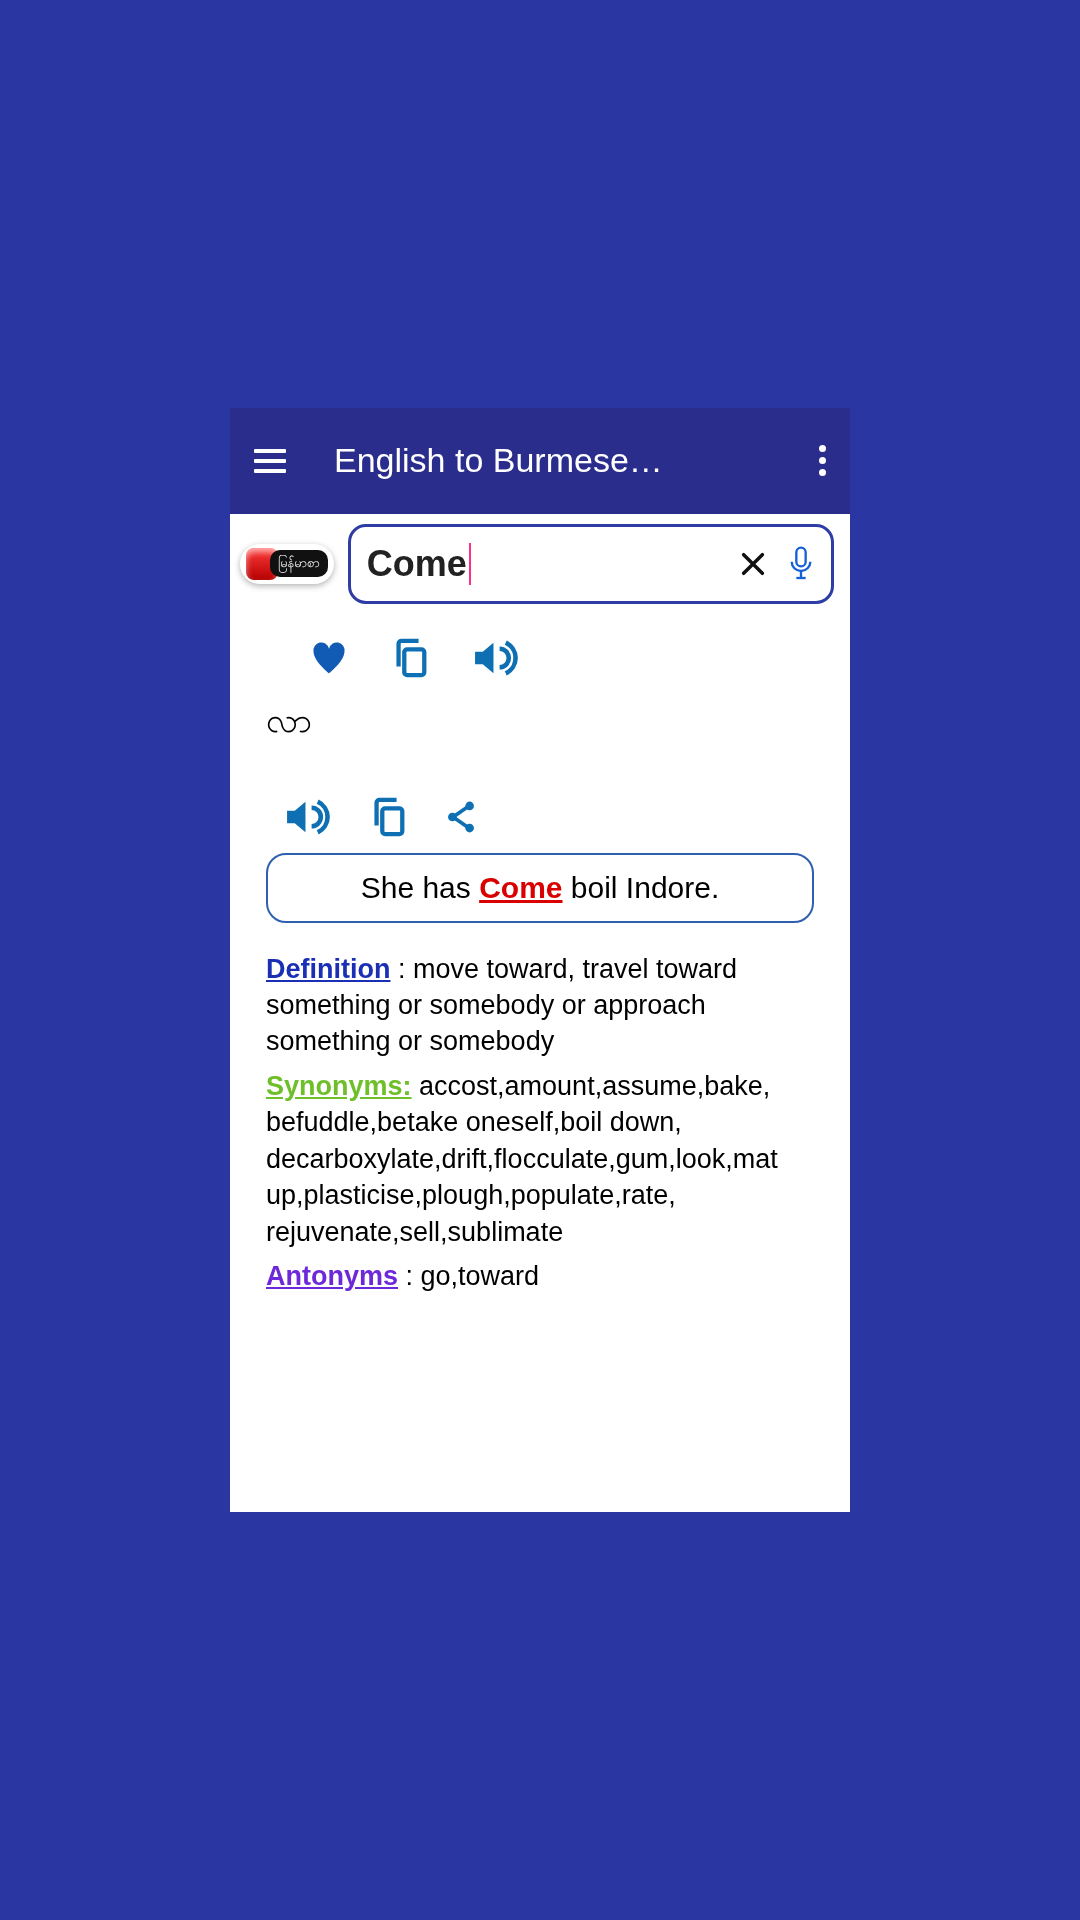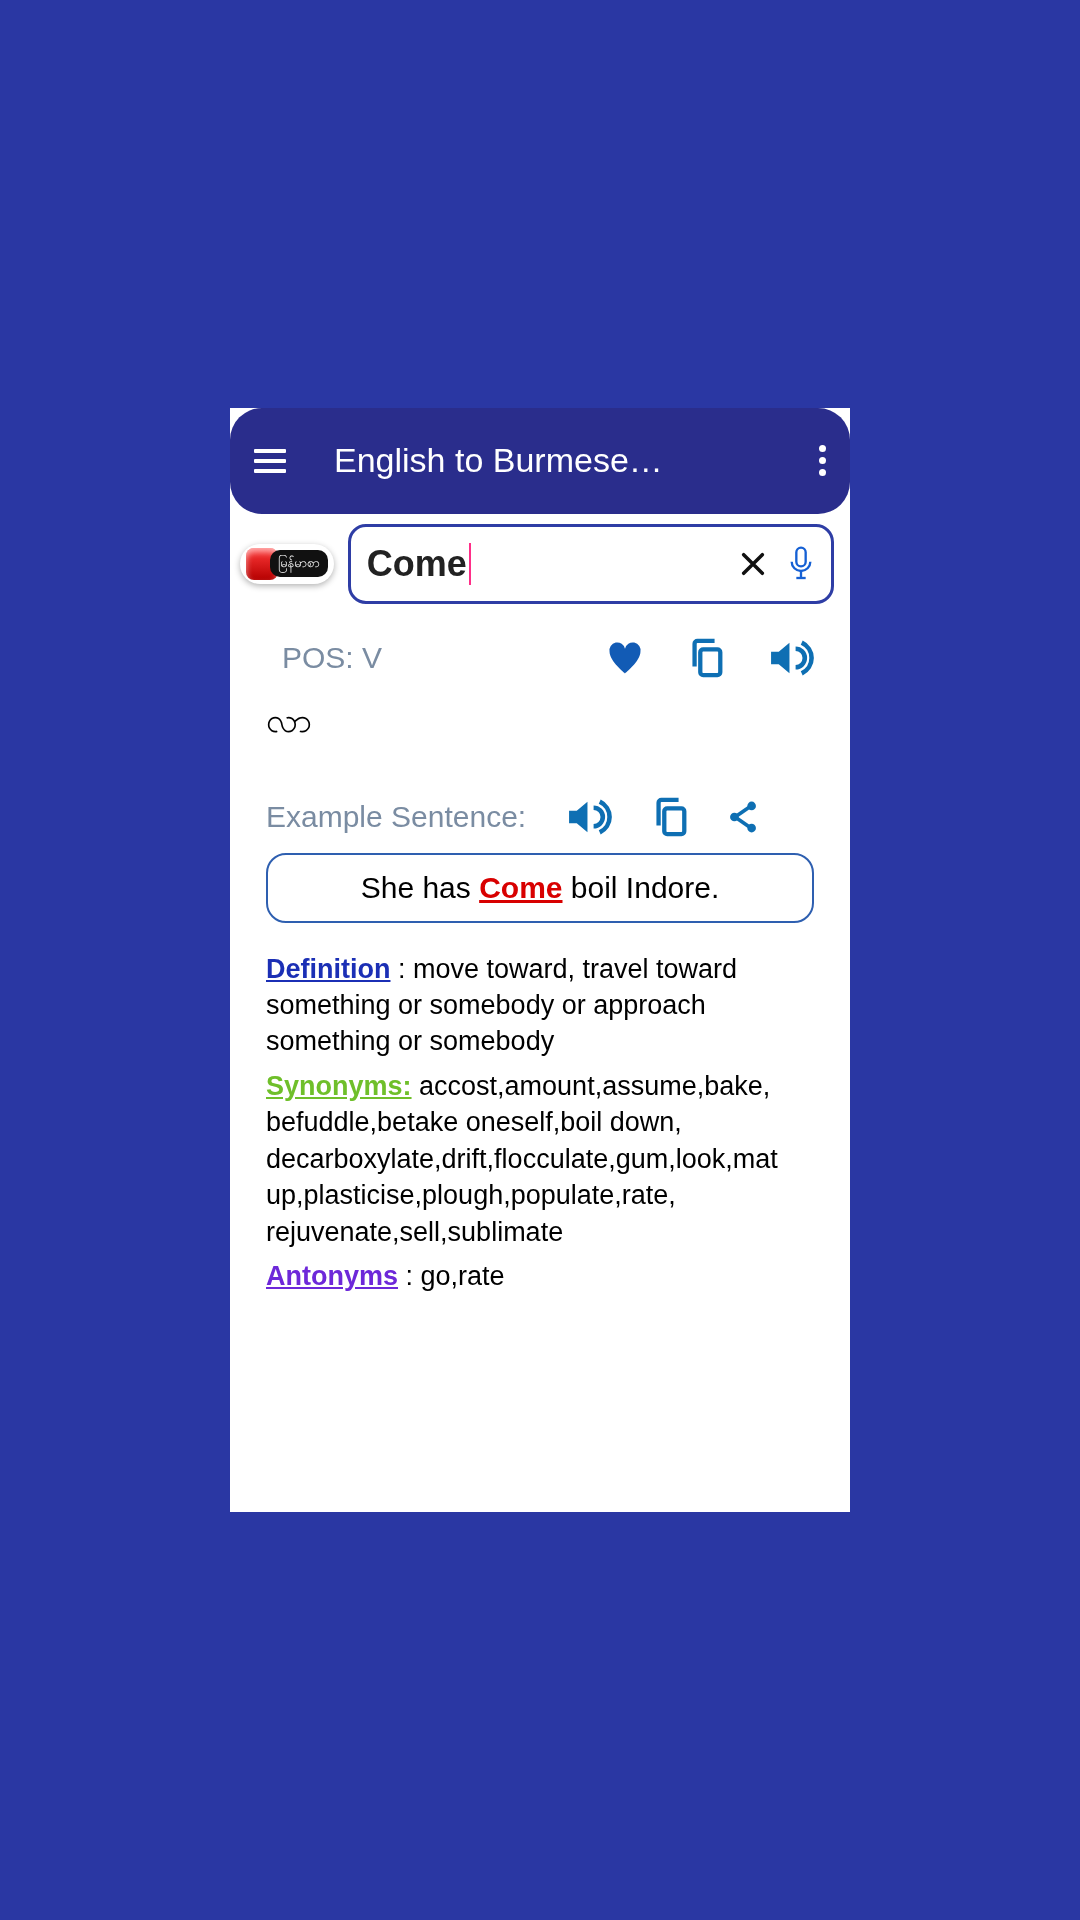--- a/index.html
+++ b/index.html
@@ -17,21 +17,20 @@
   display: flex;
   flex-direction: column;
 }
 .appbar {
   background: #2a2d8c;
   height: 106px;
   display: flex;
   align-items: center;
   padding: 0 16px;
   color: #fff;
-  border-radius: 32px;
 }
 .hamburger {
   display: flex;
   flex-direction: column;
   gap: 6px;
   cursor: pointer;
   padding: 8px;
 }
 .hamburger span {
   display: block;
@@ -230,21 +229,20 @@
             <line x1="12" y1="22" x2="12" y2="28" stroke="#1560d4" stroke-width="2"></line>
             <line x1="8" y1="28" x2="16" y2="28" stroke="#1560d4" stroke-width="2"></line>
           </svg>
       </div>
     </div>
   </div>
 
   <div class="content">
 
     <div class="pos-row">
-      <div class="pos-label">POS: V</div>
       <div class="icon-btn">
         <svg width="38" height="34" viewBox="0 0 24 22">
             <path d="M12 21 C12 21 2 13 2 7 A5 5 0 0 1 12 5 A5 5 0 0 1 22 7 C22 13 12 21 12 21 Z" fill="#125bb5"></path>
           </svg>
       </div>
       <div class="icon-btn">
         <svg width="36" height="40" viewBox="0 0 24 28">
             <rect x="8" y="8" width="14" height="18" rx="2" fill="none" stroke="#0e6fb3" stroke-width="3"></rect>
             <path d="M4 20 V4 a2 2 0 0 1 2-2 h12" fill="none" stroke="#0e6fb3" stroke-width="3"></path>
           </svg>
@@ -254,21 +252,20 @@
             <path d="M2 8 h5 l7-6 v20 l-7-6 h-5 Z" fill="#0e6fb3"></path>
             <path d="M18 6 a6 6 0 0 1 0 12" fill="none" stroke="#0e6fb3" stroke-width="3"></path>
             <path d="M22 2 a11 11 0 0 1 0 20" fill="none" stroke="#0e6fb3" stroke-width="3"></path>
           </svg>
       </div>
     </div>
 
     <div class="translation">လာ</div>
 
     <div class="example-header">
-      <div class="example-label">Example Sentence:</div>
       <div class="icon-btn">
         <svg width="46" height="38" viewBox="0 0 30 24">
             <path d="M2 8 h5 l7-6 v20 l-7-6 h-5 Z" fill="#0e6fb3"></path>
             <path d="M18 6 a6 6 0 0 1 0 12" fill="none" stroke="#0e6fb3" stroke-width="3"></path>
             <path d="M22 2 a11 11 0 0 1 0 20" fill="none" stroke="#0e6fb3" stroke-width="3"></path>
           </svg>
       </div>
       <div class="icon-btn">
         <svg width="36" height="40" viewBox="0 0 24 28">
             <rect x="8" y="8" width="14" height="18" rx="2" fill="none" stroke="#0e6fb3" stroke-width="3"></rect>
@@ -292,19 +289,19 @@
 
     <div class="section">
       <span class="label-def">Definition</span><span> : move toward, travel toward something or somebody or approach something or somebody</span>
     </div>
 
     <div class="section">
       <span class="label-syn">Synonyms:</span><span> accost,amount,assume,bake, befuddle,betake oneself,boil down, decarboxylate,drift,flocculate,gum,look,mat up,plasticise,plough,populate,rate, rejuvenate,sell,sublimate</span>
     </div>
 
     <div class="section">
-      <span class="label-ant">Antonyms</span><span> : go,rate</span>
+      <span class="label-ant">Antonyms</span><span> : go,toward</span>
     </div>
 
     <div class="spacer"></div>
   </div>
 
 </div>
 
 </body></html>

